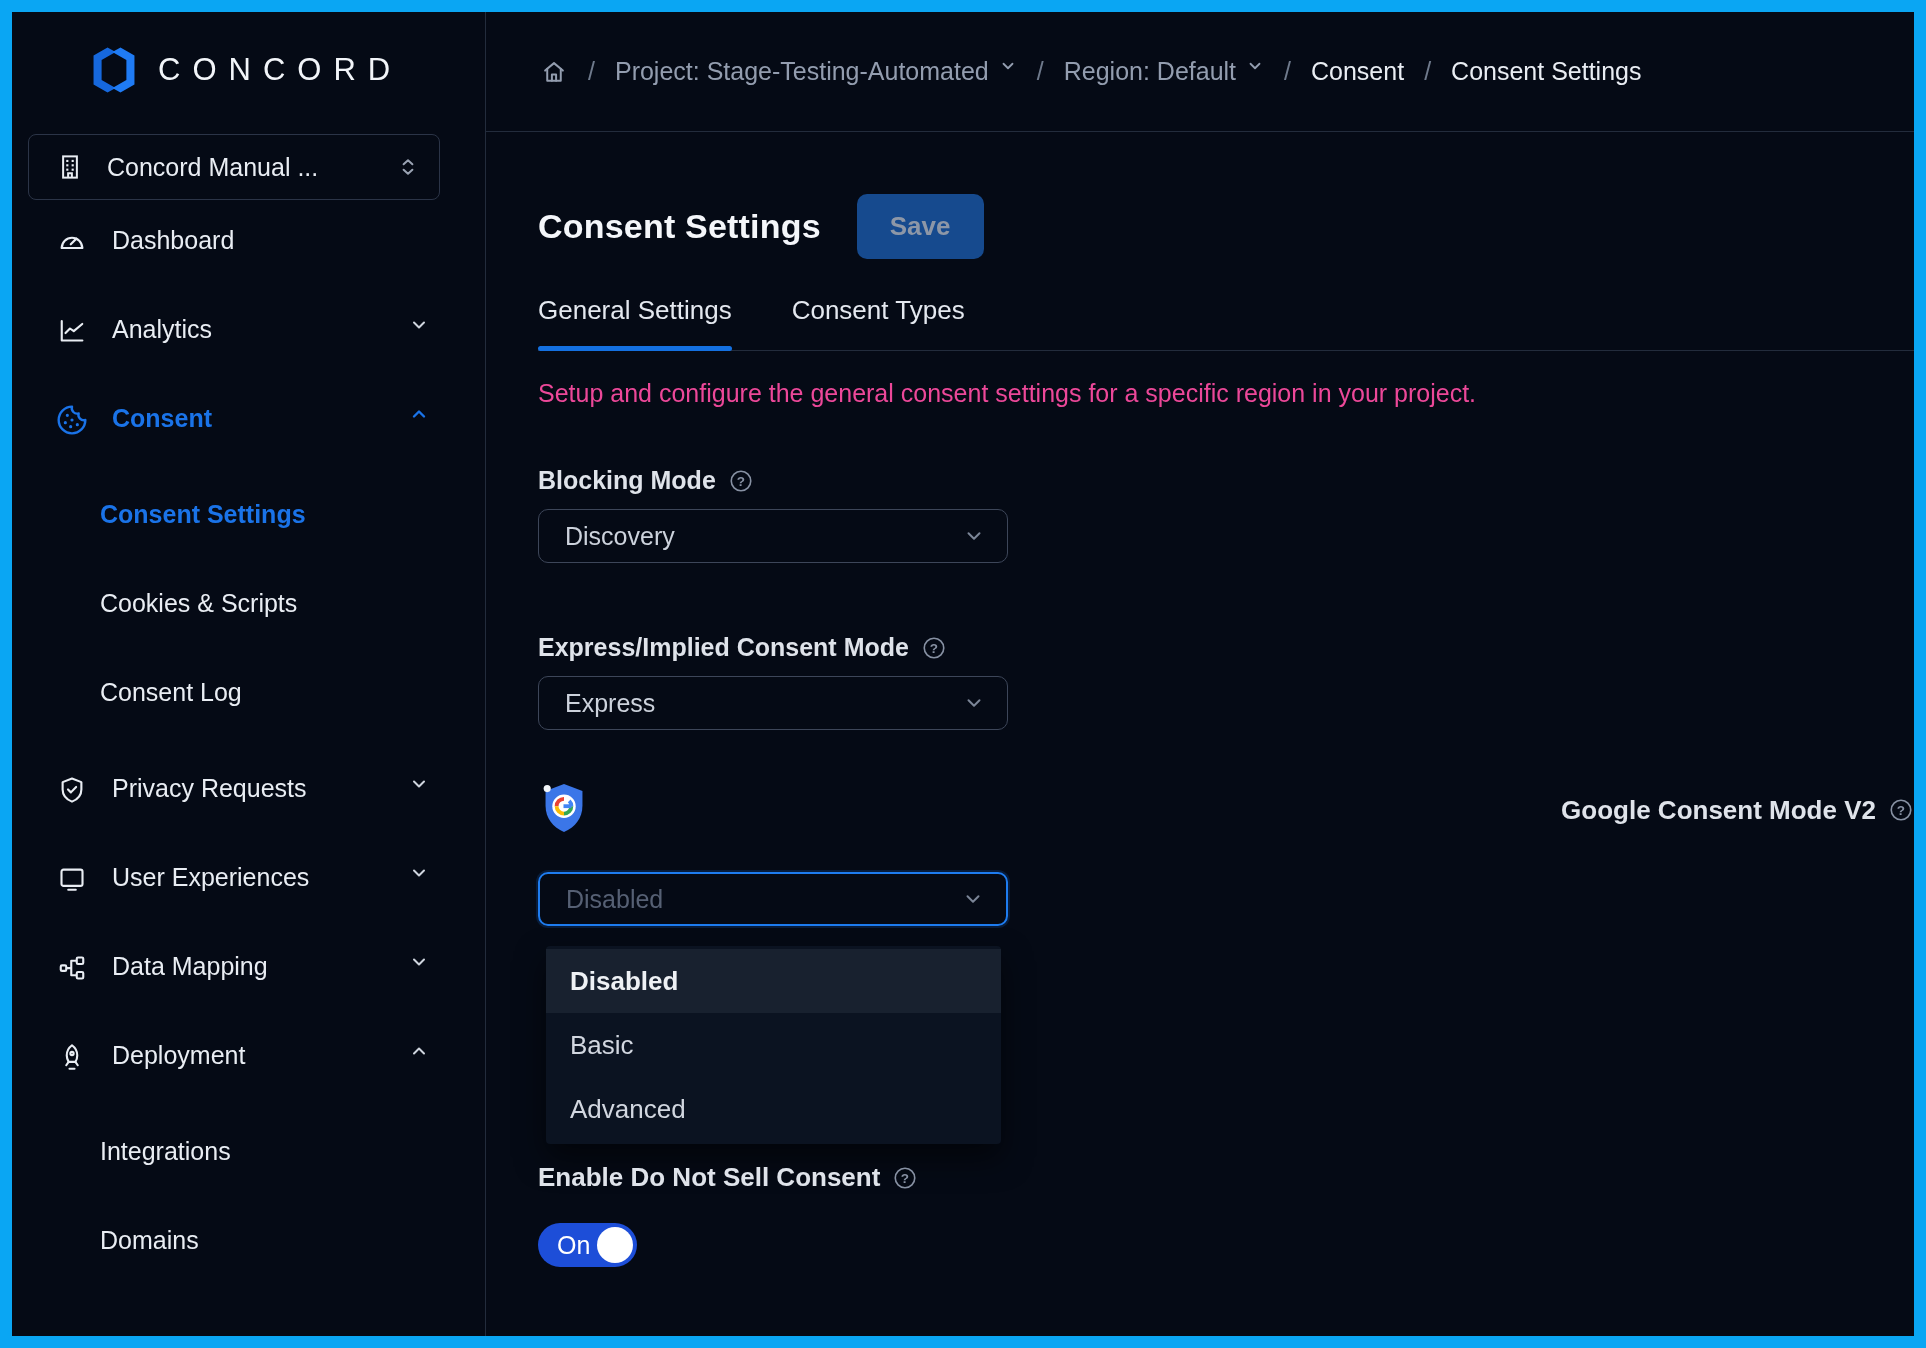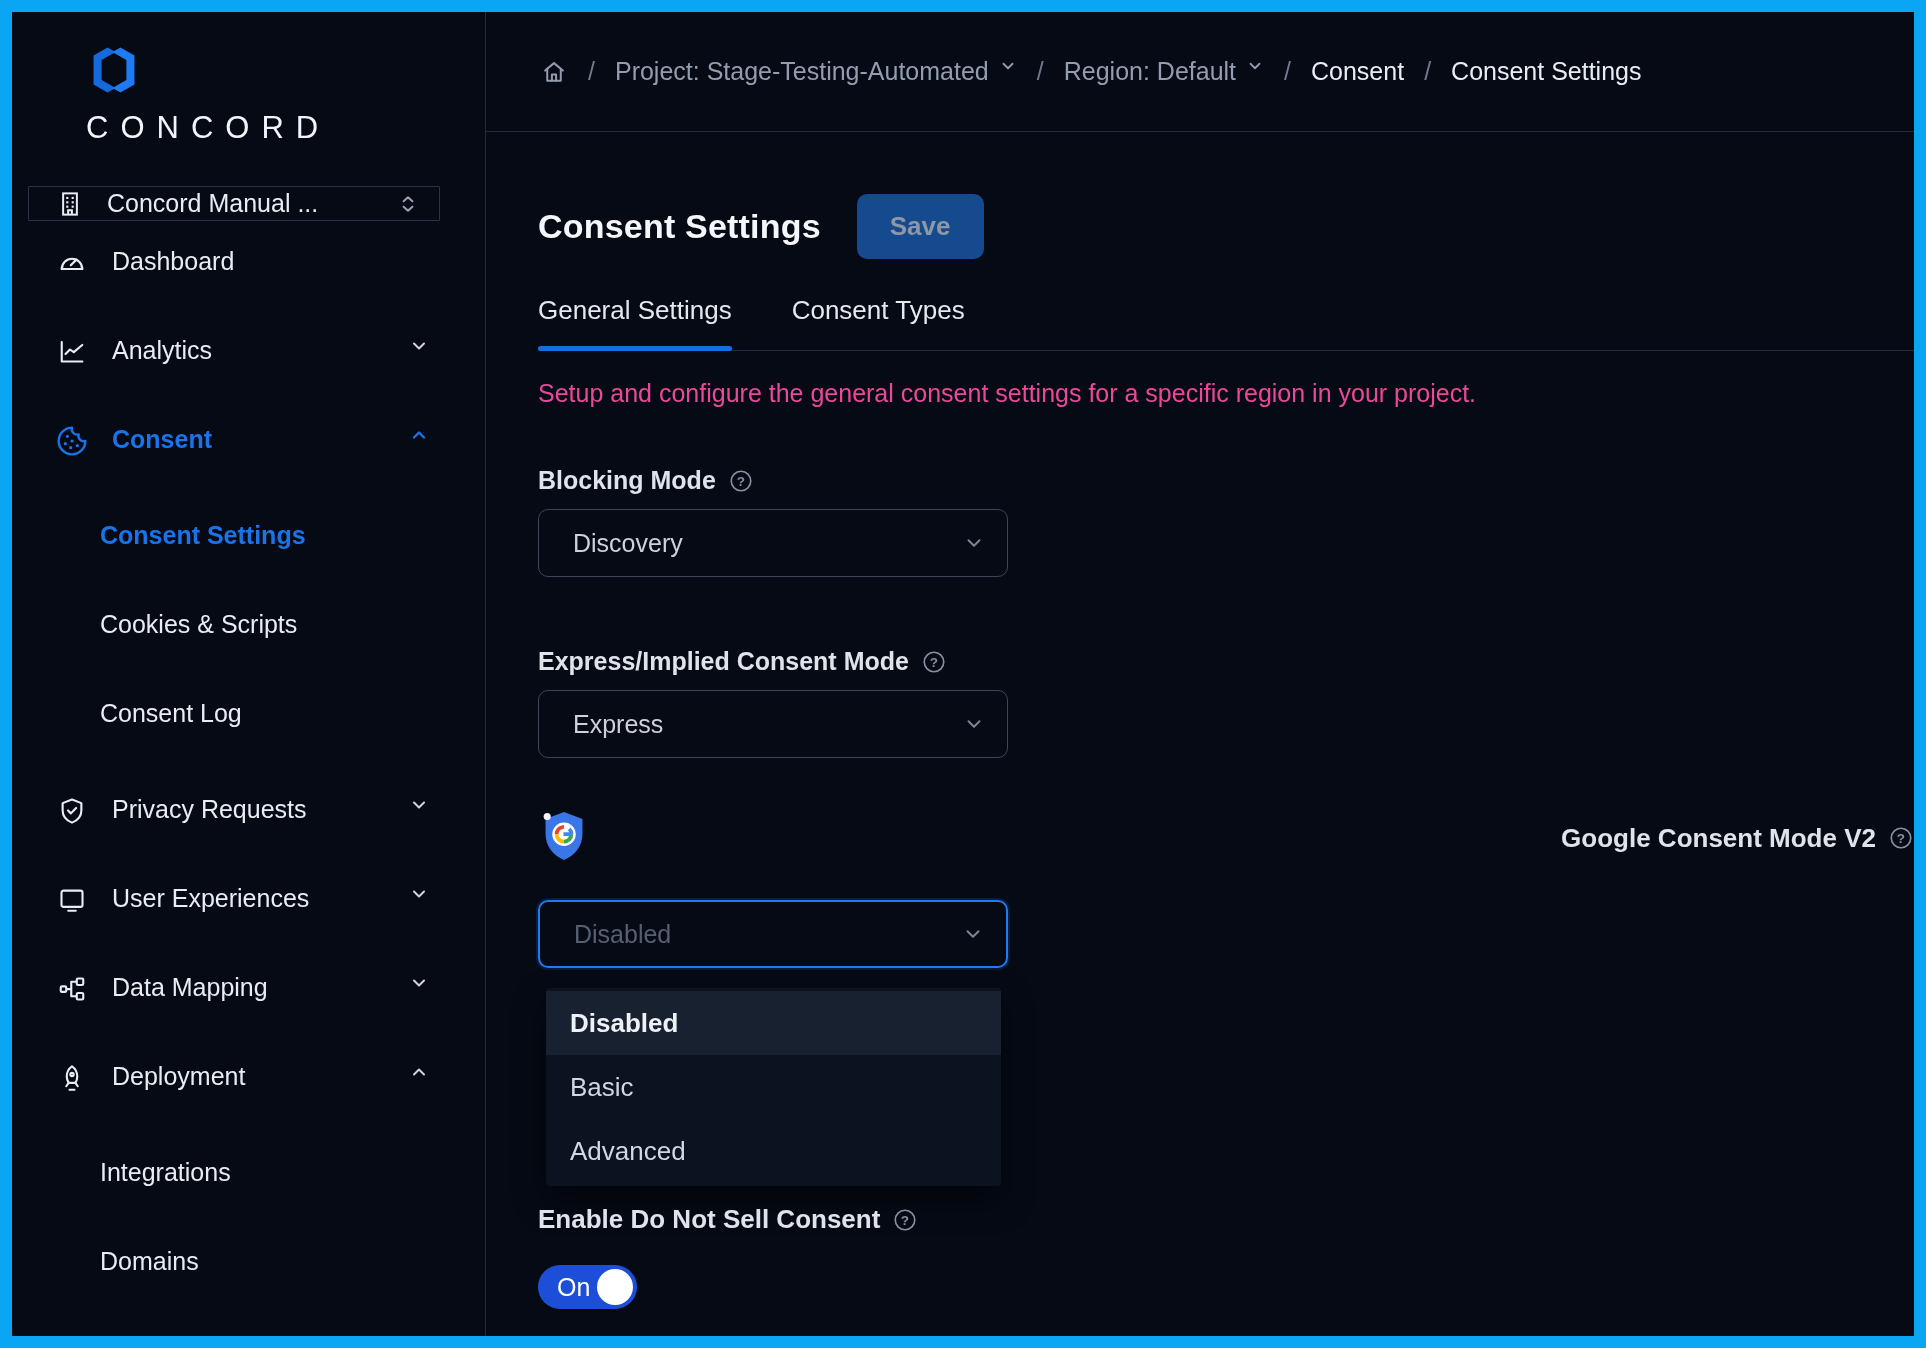--- a/index.html
+++ b/index.html
@@ -15,27 +15,27 @@
     overflow: hidden;
   }
 
   
   aside {
     width: 474px; flex: none;
     border-right: 1px solid #232c3c;
     display: flex; flex-direction: column;
     color: #e9edf3;
   }
-  .logo-row { display:flex; align-items:flex-start; gap:16px; padding: 34px 0 0 74px; flex-direction: column; }
+  .logo-row { display:flex; align-items:center; gap:16px; padding: 34px 0 0 74px; }
   .brand-name { color:#f2f5f9; font-size:31px; font-weight:500; letter-spacing:12px; }
 
   .org-selector {
     margin: 40px 0 0 16px;
     width: 412px; height: 66px;
-    border: 1px solid #2b3447; border-radius: 1px;
+    border: 1px solid #2b3447; border-radius: 8px;
     display: flex; align-items: center;
     padding: 0 20px 0 26px; gap: 22px;
     cursor: pointer;
   }
   .org-selector .org-label { flex:1; font-size:25px; color:#e9edf3; white-space:nowrap; overflow:hidden; }
 
   nav { margin-top: 26px; display:flex; flex-direction:column; }
   .nav-item {
     height: 89px; display:flex; align-items:flex-start;
     padding: 0 56px 0 44px; gap: 24px;
@@ -82,24 +82,24 @@
 
   .description { margin-top: 28px; font-size: 25px; color:#ec4899; }
 
   .field-label { display:flex; align-items:center; gap:12px; font-size:25px; font-weight:700; color:#dfe3ea; }
   .ml-1 { margin-top: 58px; }
   .ml-2 { margin-top: 70px; }
   .help { display:flex; cursor:pointer; }
 
   .select {
     margin-top: 14px;
-    width: 470px; height: 68px;
+    width: 470px; height: 54px;
     border: 1px solid #3d4659; border-radius: 10px;
     display:flex; align-items:center;
-    padding: 0 22px 0 34px;
+    padding: 0 22px 0 26px;
     font-size: 25px; color:#ccd2dc;
     cursor:pointer; background:transparent;
   }
   .select .sval { flex:1; }
   .select.focused {
     margin-top: 34px;
     border: 2px solid #1e7cf0;
     box-shadow: 0 0 0 2px rgba(20,110,230,.18);
     color: #566074;
   }

